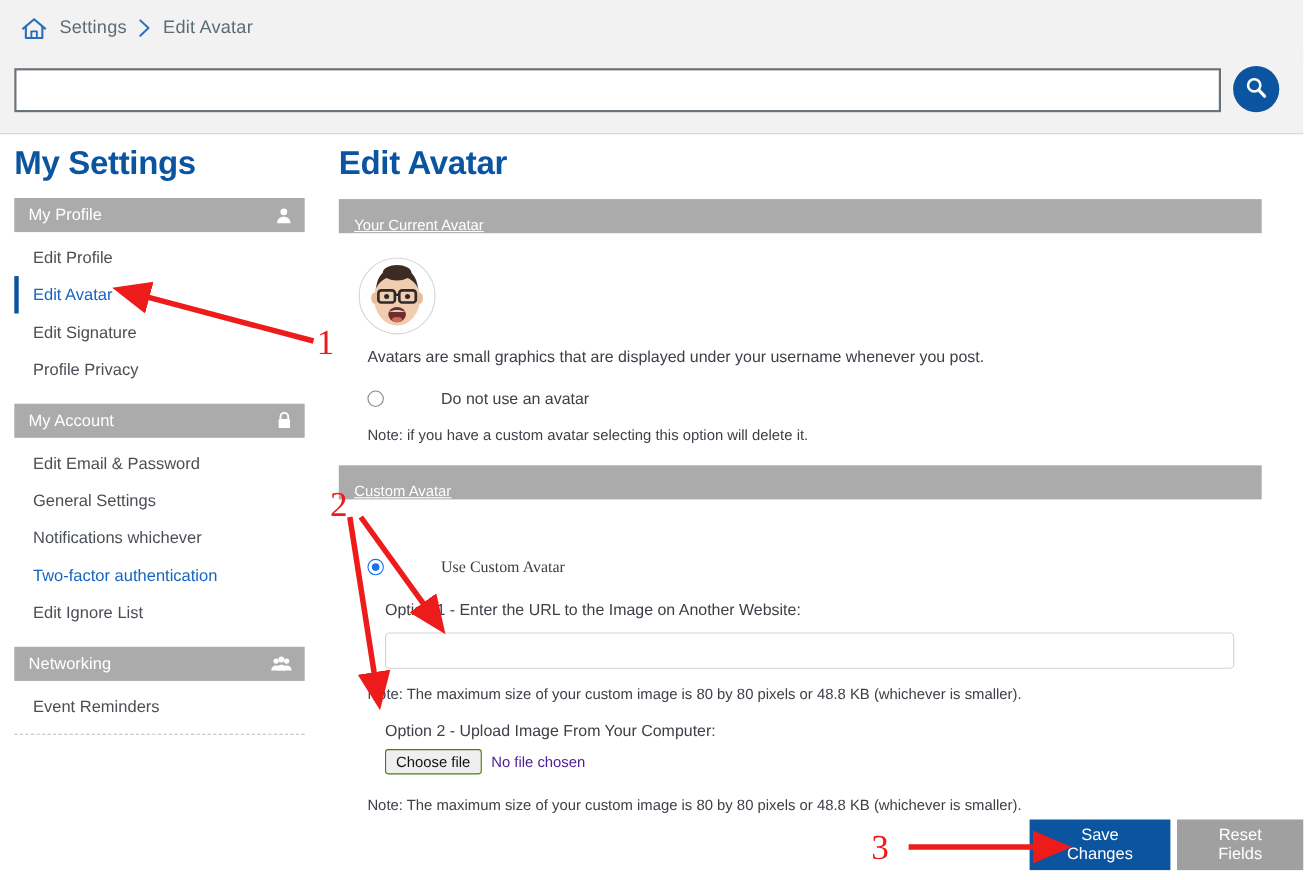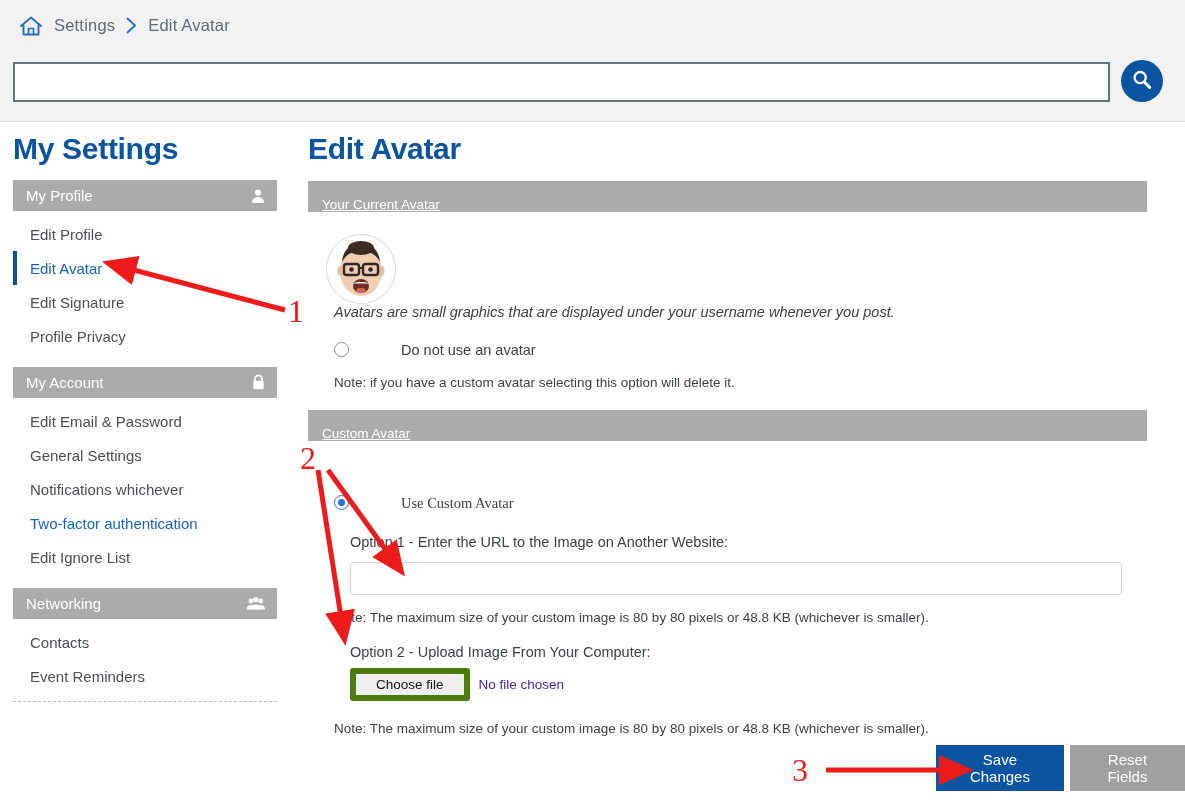--- a/index.html
+++ b/index.html
@@ -90,21 +90,21 @@
   }
   .avatar-wrap { margin: 22px 0 0 18px; }
   .avatar {
     width: 70px; height: 70px; border-radius: 50%;
     border: 1px solid #d5d5d5; overflow: hidden; background: #fff;
     display: block;
   }
   .body-text {
     font-size: 14.5px; color: #3c4147; margin: 0;
   }
-  .p1 { margin-left: 26px; font-style: italic; }
+  .p1 { margin-top: 13px; margin-left: 26px; }
   .radio-row {
     display: flex; margin: 22px 0 0 26px; gap: 40px;
   }
   .radio {
     width: 15px; height: 15px; border-radius: 50%;
     border: 1px solid #8b8b8b; background: #fff;
     margin-right: 12px; position: relative; flex: none; cursor: pointer;
   }
   .radio.checked { border-color: #1a73e8; }
   .radio.checked::after {
@@ -119,22 +119,22 @@
     display: block; width: 772px; height: 33px;
     margin: 12px 0 0 42px;
     border: 1px solid #cfd3d6; border-radius: 4px;
     background: #fff; font-size: 14px; padding: 0 8px;
     font-family: "Liberation Sans", sans-serif; outline: none;
   }
   .file-row { display: flex; align-items: center; margin: 8px 0 0 42px; }
   .choose-btn {
     font-family: "Liberation Sans", sans-serif;
     font-size: 13.5px; color: #111;
-    background: #efefef; border: 6px solid #4d7c0f; border-radius: 3px;
-    padding: 3px 20px; cursor: pointer;
+    background: #efefef; border: 1px solid #4d7c0f; border-radius: 3px;
+    padding: 3px 9px; cursor: pointer;
   }
   .file-status { font-size: 13.5px; color: #4c1d95; margin-left: 9px; }
 
   .btn-row {
     position: absolute; left: 936px; top: 745px;
     display: flex; gap: 6px;
   }
   .btn {
     height: 46px; border: none; cursor: pointer;
     font-family: "Liberation Sans", sans-serif;
@@ -248,23 +248,20 @@
           <circle cx="5" cy="5" r="2.4" fill="#ffffff"></circle>
           <circle cx="14.6" cy="5" r="2.4" fill="#ffffff"></circle>
           <circle cx="9.8" cy="3.6" r="2.7" fill="#ffffff"></circle>
           <path d="M0.6 13.6 C0.6 10.4 2.6 9 5 9 C7.4 9 9.4 10.4 9.4 13.6 Z" fill="#ffffff"></path>
           <path d="M10.2 13.6 C10.2 10.4 12.2 9 14.6 9 C17 9 19 10.4 19 13.6 Z" fill="#ffffff"></path>
           <path d="M5.4 13.6 C5.4 10.1 7.4 8.4 9.8 8.4 C12.2 8.4 14.2 10.1 14.2 13.6 Z" fill="#ffffff"></path>
         </svg>
       </span>
     </div>
     <div class="nav-list">
-      <div class="nav-item">
-        <span>Contacts</span>
-      </div>
       <div class="nav-item">
         <span>Event Reminders</span>
       </div>
     </div>
     <div class="dashed-div"></div>
   </div>
 
   <div class="main">
     <h1 class="main-h1">Edit Avatar</h1>
 

